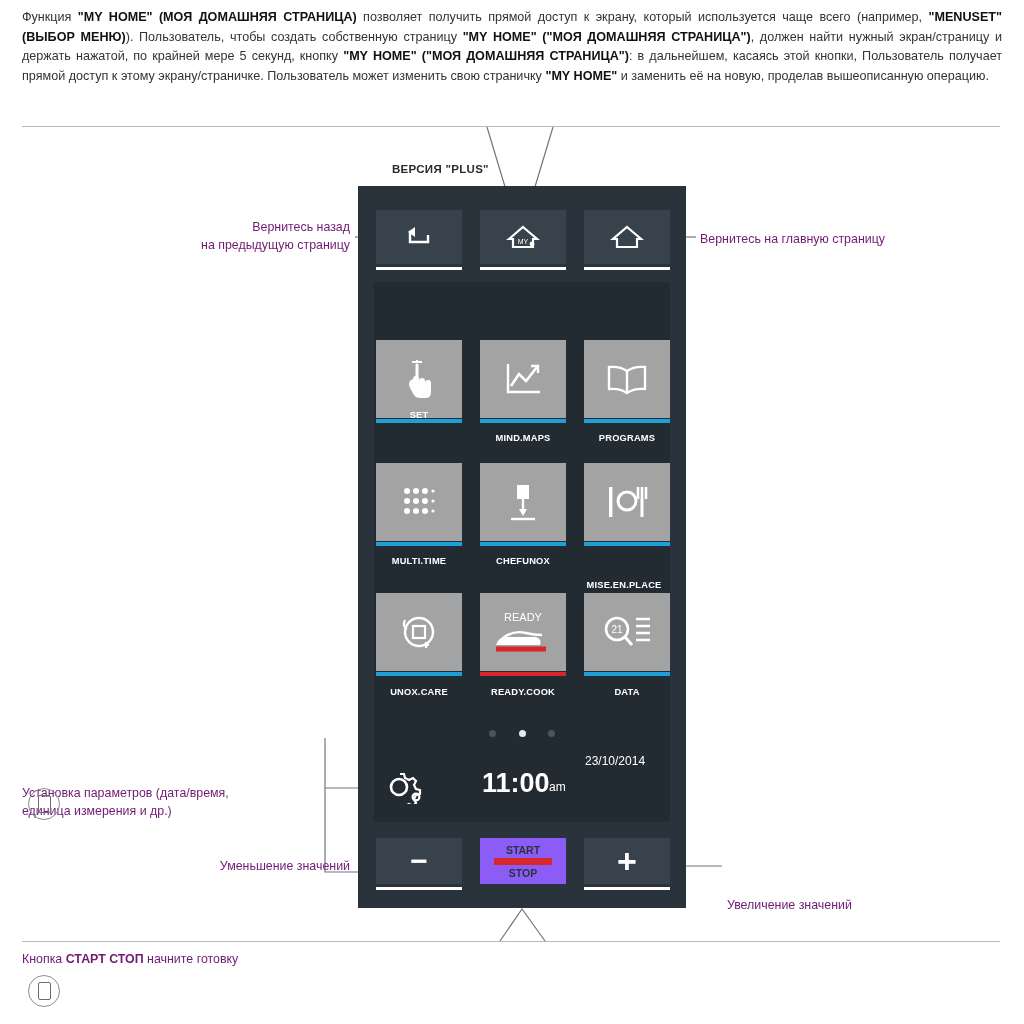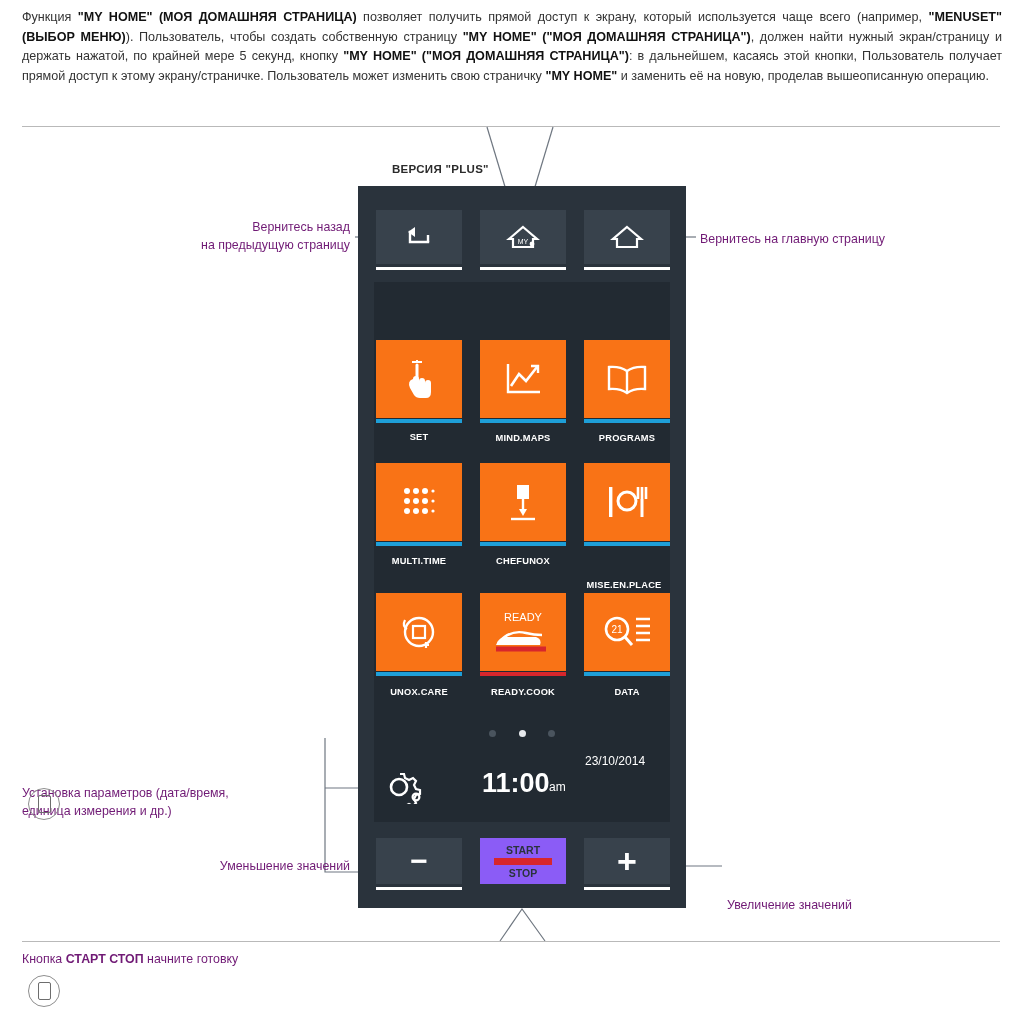--- a/index.html
+++ b/index.html
@@ -86,21 +86,21 @@
   }
   #btn-back  { left: 376px; top: 210px; }
   #btn-myhome{ left: 480px; top: 210px; }
   #btn-home  { left: 584px; top: 210px; }
 
   
   .tile {
     position: absolute;
     width: 86px;
     height: 78px;
-    background: #f97316;
+    background: #a3a3a3;
     display: flex;
     align-items: center;
     justify-content: center;
   }
   .tile .underline {
     position: absolute;
     left: 0; bottom: -5px;
     width: 86px; height: 4px;
     background: #1e9fd8;
   }
@@ -293,21 +293,21 @@
 <div class="tile" style="left:376px; top:340px;">
   <span>
     <svg class="icon" width="34" height="40" viewBox="0 0 34 40">
       <path d="M15 6 L15 22" stroke="#ffffff" stroke-width="3" stroke-linecap="round"></path>
       <path d="M11 20 q-6 2 -3 9 l4 7 q2 3 6 3 l6 0 q5 0 5 -6 l0 -9 q0 -3 -3 -3 q-3 0 -3 3 l0 -2 q0 -3 -3 -3 q-3 0 -3 3 l0 -2 q0 -3 -3 -3 q-3 0 -3 3 z" fill="#ffffff"></path>
       <path d="M10 3 L20 3 M15 1 L15 3" stroke="#ffffff" stroke-width="2"></path>
     </svg>
   </span>
   <span class="underline"></span>
 </div>
-<div class="tile-label" style="left:373px; top:432px;">SET</div>
+<div class="tile-label" style="left:373px; top:410px;">SET</div>
 
 <div class="tile" style="left:480px; top:340px;">
   <span>
     <svg class="icon" width="40" height="36" viewBox="0 0 40 36">
       <path d="M5 3 L5 31 L37 31" stroke="#ffffff" stroke-width="2.4" fill="none"></path>
       <path d="M8 25 L16 13 L23 20 L34 6" stroke="#ffffff" stroke-width="2.6" fill="none"></path>
       <path d="M28 5 L35 5 L35 12" stroke="#ffffff" stroke-width="2.4" fill="none"></path>
     </svg>
   </span>
   <span class="underline"></span>

